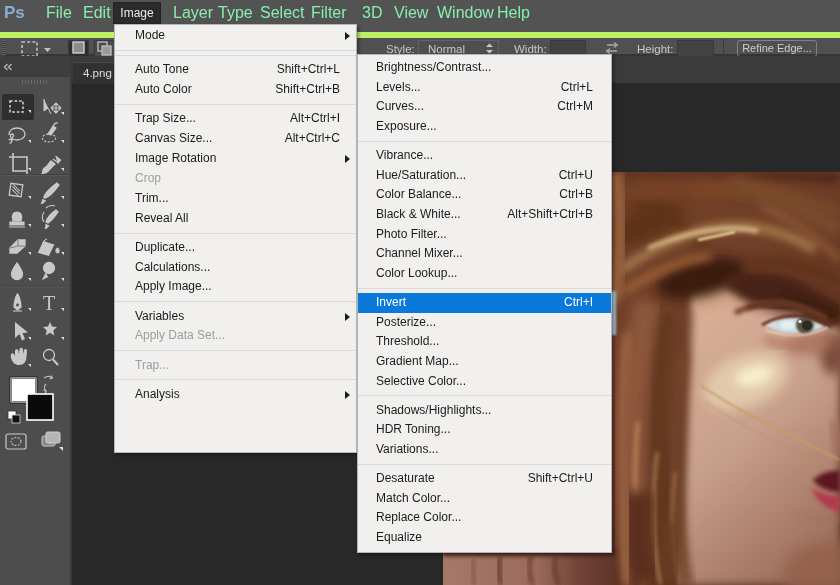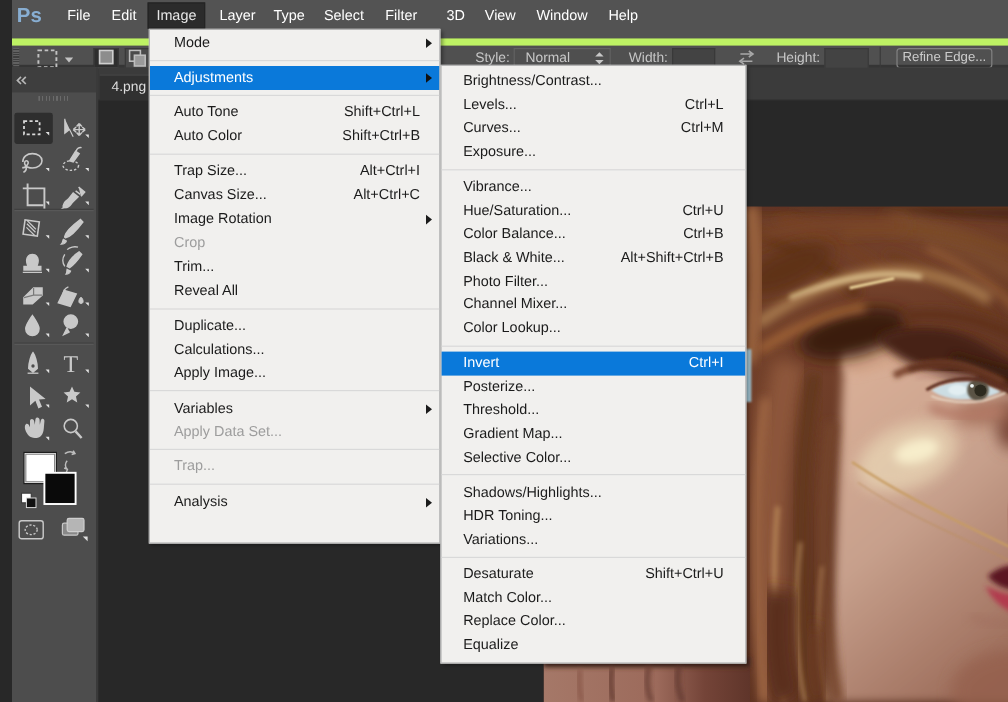--- a/index.html
+++ b/index.html
@@ -1,22 +1,22 @@
 <!DOCTYPE html>
 <html><head>
 <meta charset="utf-8">
 <style>
   * { margin:0; padding:0; box-sizing:border-box; }
   html,body { width:840px; height:585px; overflow:hidden; background:#282828; }
   body { font-family:"Liberation Sans", sans-serif; }
-  #root { position:absolute; left:10px; top:0; width:754px; height:585px; }
+  #root { position:absolute; left:0; top:0; width:754px; height:585px; }
 
   
   #menubar { position:absolute; left:0; top:0; width:840px; height:32px; background:#535353; }
-  #menubar .mi { position:absolute; top:2px; height:22px; line-height:22px; color:#ffffff; font-size:12px; }
+  #menubar .mi { position:absolute; top:2px; height:22px; line-height:22px; color:#86efac; font-size:16px; }
   #ps-logo { position:absolute; left:4px; top:3px; width:30px; height:21px; color:#88aed2; font-size:17px; font-weight:bold; letter-spacing:0px; }
   #mi-image { position:absolute; left:113px; top:2px; width:48px; height:22px; background:#2b2b2b; border:1px solid #242424; color:#e8e8e8; text-align:center; line-height:20px; font-size:12px; }
 
   
   #optbar { position:absolute; left:0; top:32px; width:840px; height:24px; background:#505050; border-top:6px solid #bef264; border-bottom:2px solid #353535; color:#c6c6c6; font-size:11.5px; }
   .olabel { position:absolute; top:4px; height:15px; line-height:15px; }
   .obox { position:absolute; top:2px; height:17px; background:#434343; border:1px solid #393939; border-bottom-color:#5d5d5d; }
   #sep2 { position:absolute; left:723px; top:1px; width:1px; height:20px; background:#3a3a3a; }
   #refine { position:absolute; left:737px; top:2px; width:80px; height:17px; border:1px solid #828282; border-radius:3px; color:#cccccc; text-align:center; line-height:15px; font-size:11px; }
 
@@ -354,24 +354,20 @@
       <path d="M262 230 C300 256 340 272 390 296" stroke="#bb8e5c" stroke-width="1.0" fill="none" opacity="0.7" filter="url(#b1)"></path>
     </g>
   </svg>
 
   <div class="menu" id="menu1">
     <div class="mrow">
         <span class="lab">Mode</span>
         <span class="arrow"></span>
       </div>
     <div class="msep"></div>
-    <div class="mrow hl">
-        <span class="lab">Adjustments</span>
-        <span class="arrow" style="border-left-color:#111;"></span>
-      </div>
     <div class="msep"></div>
     <div class="mrow">
         <span class="lab">Auto Tone</span>
         <span class="sc">Shift+Ctrl+L</span>
       </div>
     <div class="mrow">
         <span class="lab">Auto Color</span>
         <span class="sc">Shift+Ctrl+B</span>
       </div>
     <div class="msep"></div>

